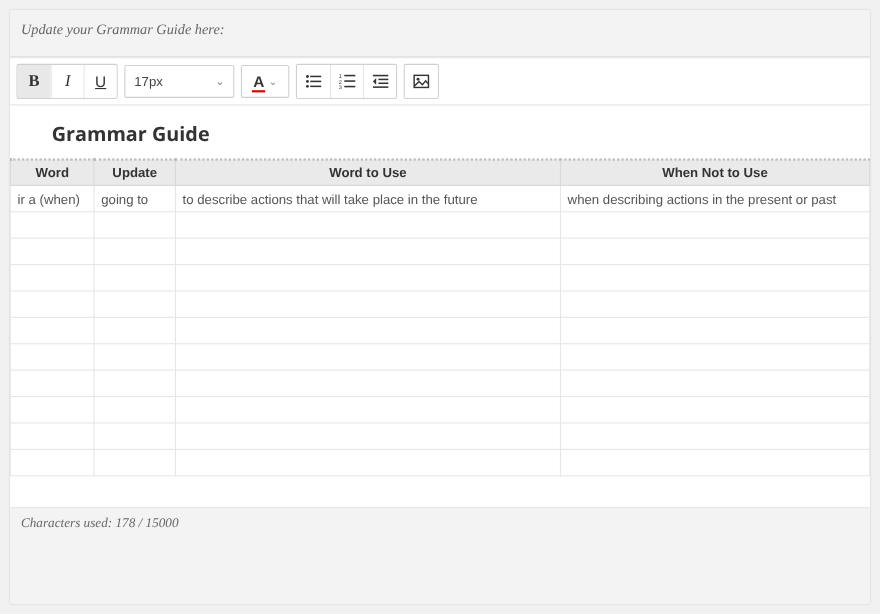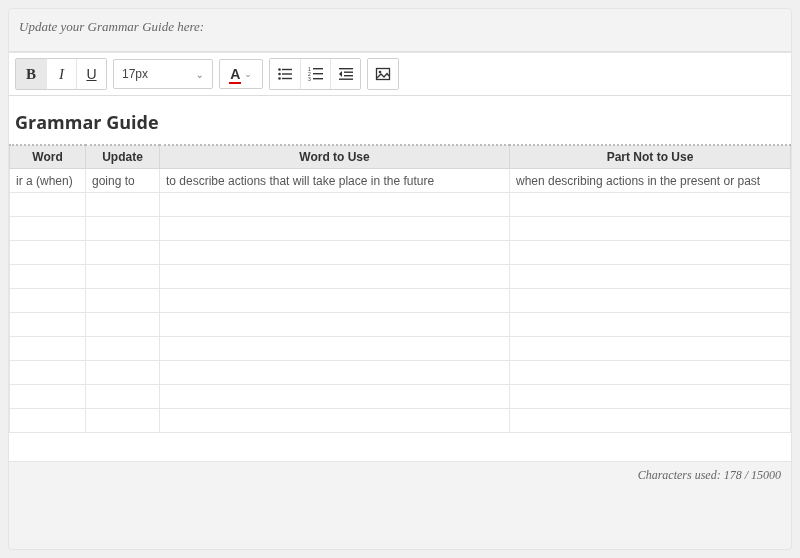--- a/index.html
+++ b/index.html
@@ -119,20 +119,21 @@
       border-bottom: 1px solid #e5e5e5;
       padding: 10px 0 28px 0;
       position: relative;
     }
     .guide-title {
       font-family: "Open Sans","Segoe UI",Arial,sans-serif;
       font-weight: bold;
       font-size: 18px;
       color: #333;
       padding: 4px 6px 10px 6px;
+      margin-left: 32px;
     }
     table.grid {
       width: 100%;
       border-collapse: collapse;
       font-size: 12px;
       table-layout: fixed;
     }
     table.grid thead {
       border-top: 2px dotted #bbb;
     }
@@ -156,21 +157,20 @@
     .col-word   { width: 76px; }
     .col-mean   { width: 74px; }
     .col-use    { width: 350px; }
     .col-notuse { width: auto; }
     .char-count {
       font-family: "Comic Sans MS", "Segoe Script", cursive;
       font-size: 12px;
       color: #666;
       padding: 6px 10px 0 10px;
       font-style: italic;
-      text-align: right;
     }
     .bold-b { font-weight: bold; font-family: Georgia, serif; font-size:15px;}
     .ital-i { font-style: italic; font-family: Georgia, serif; font-size:15px;}
     .under-u { text-decoration: underline; font-family: Arial; font-size:14px;}
   </style>
 </head>
 <body>
 
 <div class="outer">
   <div class="header">
@@ -251,21 +251,21 @@
         <col class="col-word">
           <col class="col-mean">
           <col class="col-use">
           <col class="col-notuse">
       </colgroup>
       <thead>
         <tr>
           <th>Word</th>
           <th>Update</th>
           <th>Word to Use</th>
-          <th>Part Not to Use</th>
+          <th>When Not to Use</th>
         </tr>
       </thead>
       <tbody id="grid-body">
           <tr>
             <td>ir a (when)</td>
             <td>going to</td>
             <td>to describe actions that will take place in the future</td>
             <td>when describing actions in the present or past</td>
           </tr>
           <tr>

